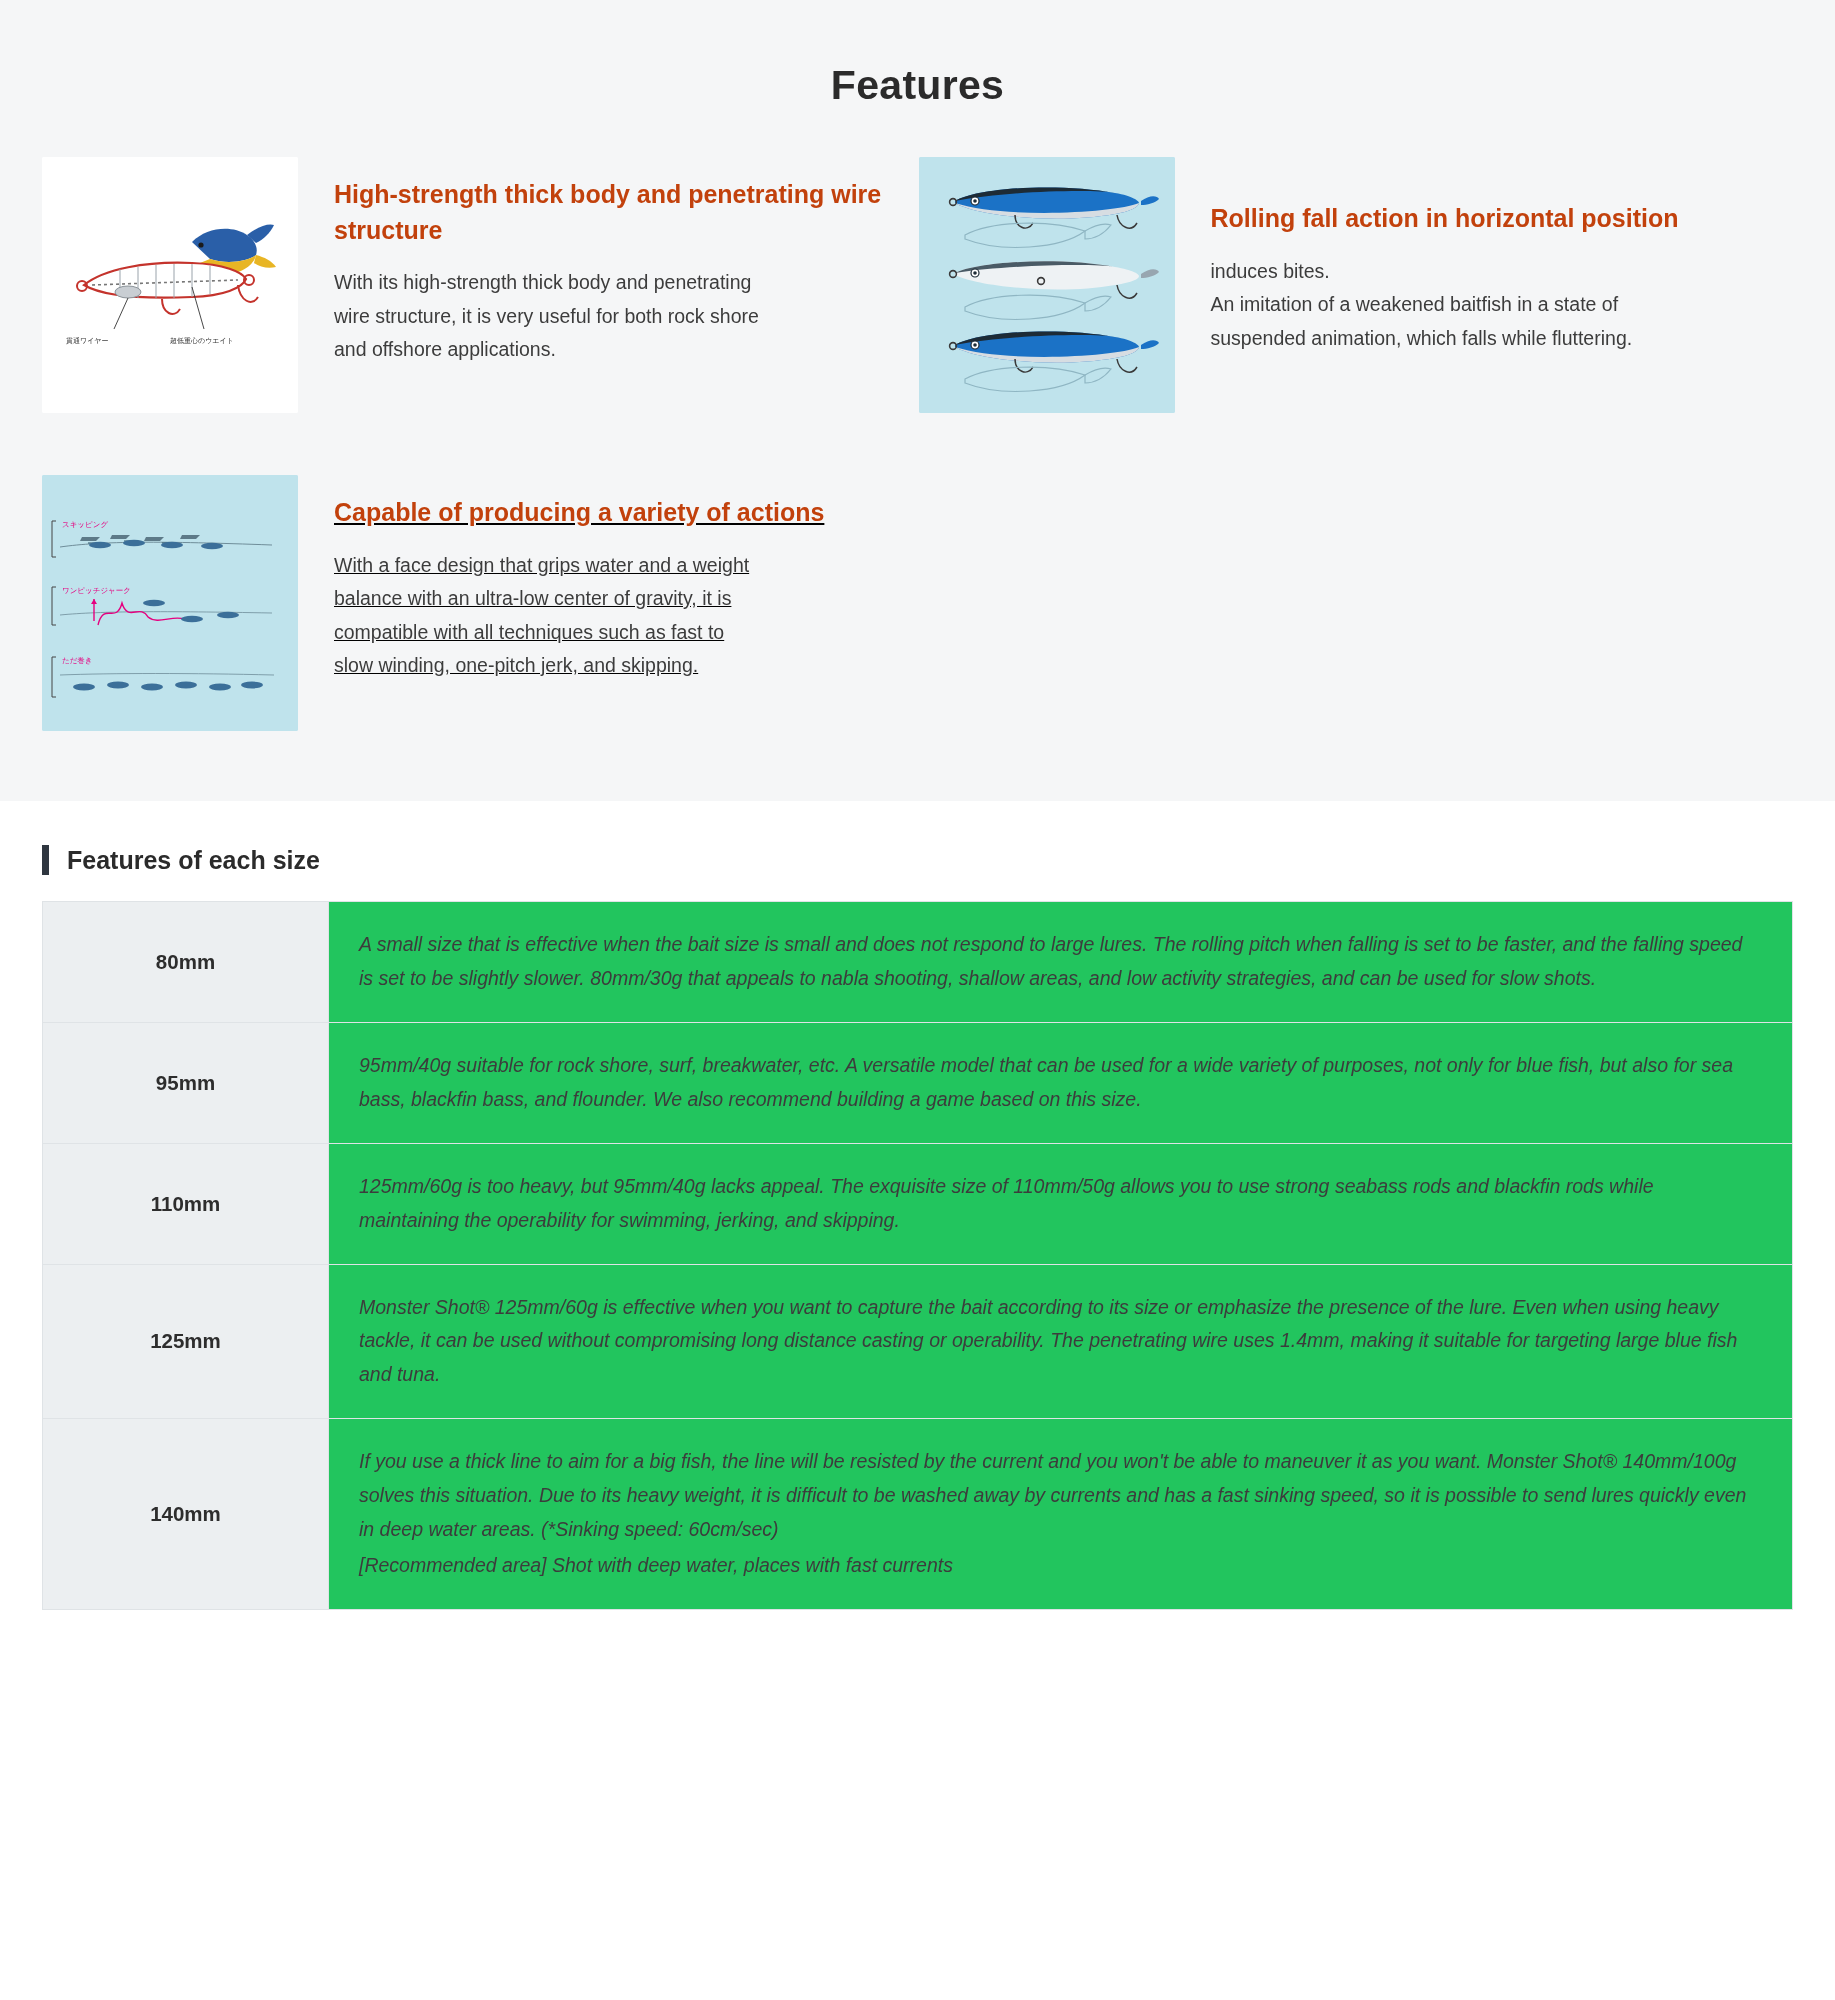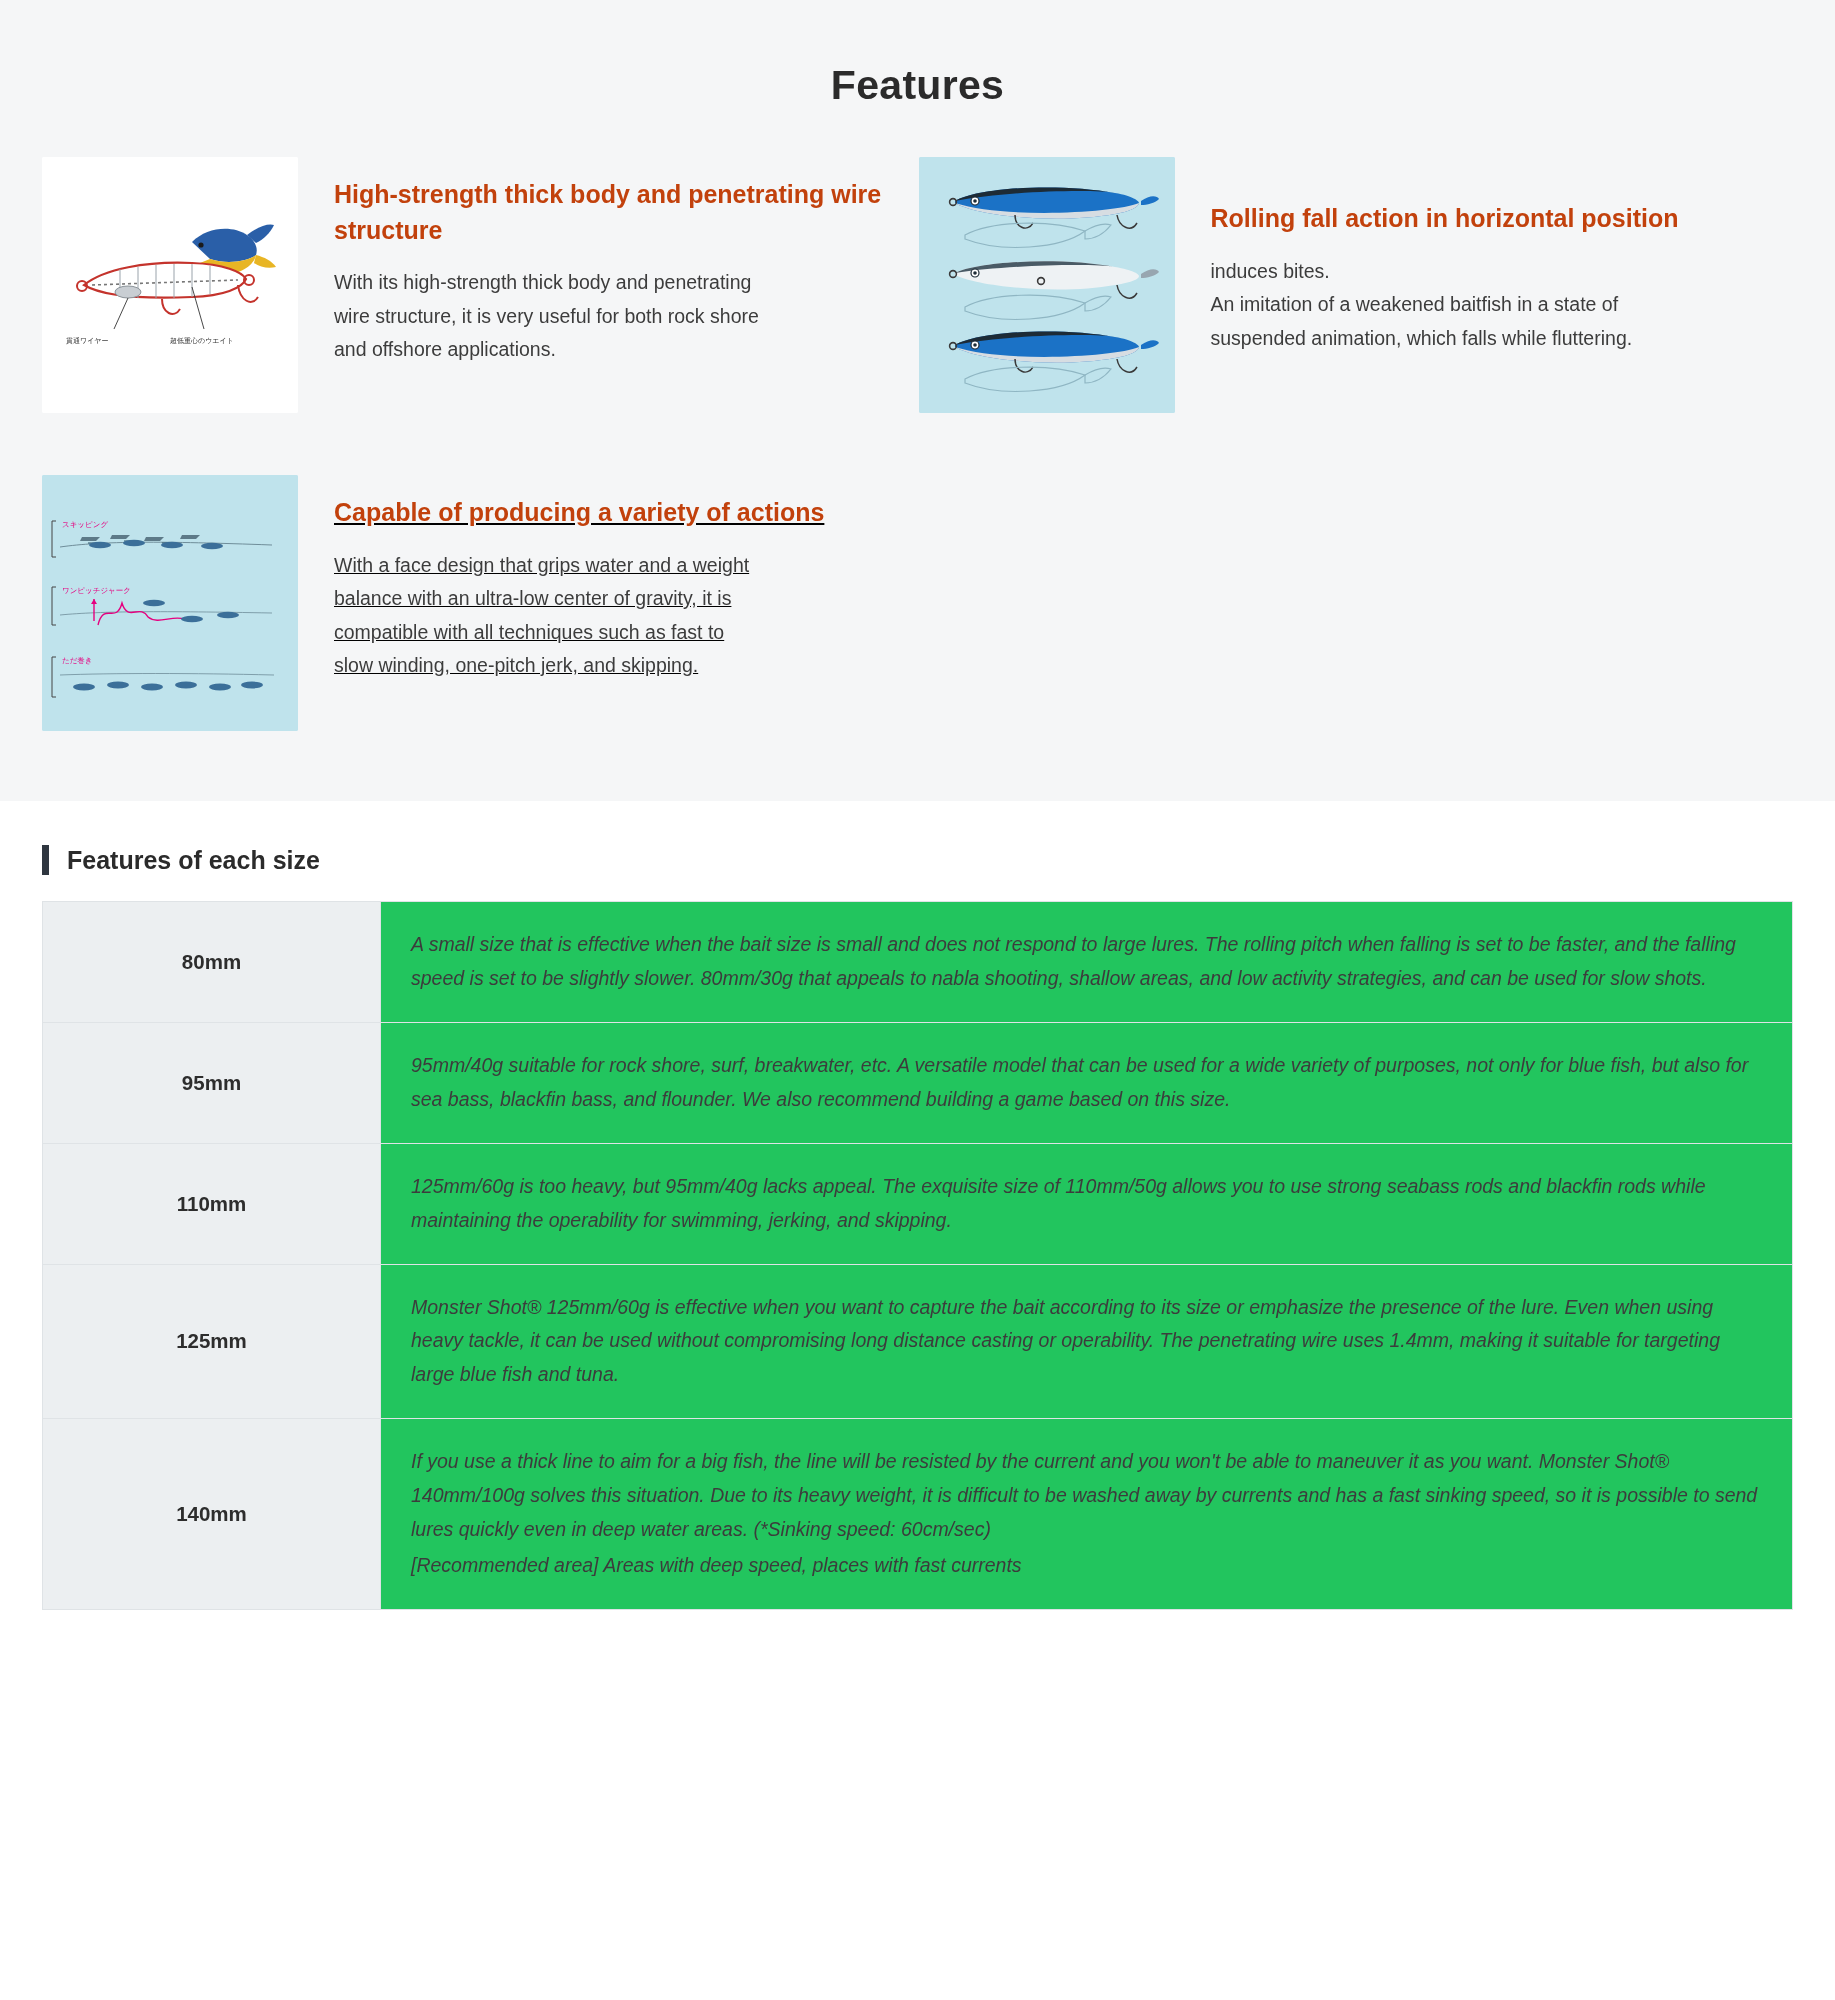--- a/index.html
+++ b/index.html
@@ -97,21 +97,21 @@
   table.size-table {
     width: 100%;
     border-collapse: collapse;
     table-layout: fixed;
   }
   table.size-table td {
     border: 1px solid #dfe3e6;
     vertical-align: middle;
   }
   td.size-label {
-    width: 338px;
+    width: 286px;
     background: #eceff1;
     text-align: center;
     font-size: 20.5px;
     font-weight: bold;
     color: #2d2d2d;
     padding: 18px 10px;
   }
   td.size-desc {
     background: #22c55e;
     padding: 26px 34px 26px 30px;
@@ -341,20 +341,20 @@
         <tr>
           <td class="size-label">125mm</td>
           <td class="size-desc">
             <p>Monster Shot® 125mm/60g is effective when you want to capture the bait according to its size or emphasize the presence of the lure. Even when using heavy tackle, it can be used without compromising long distance casting or operability. The penetrating wire uses 1.4mm, making it suitable for targeting large blue fish and tuna.</p>
           </td>
         </tr>
         <tr>
           <td class="size-label">140mm</td>
           <td class="size-desc">
             <p>If you use a thick line to aim for a big fish, the line will be resisted by the current and you won't be able to maneuver it as you want. Monster Shot® 140mm/100g solves this situation. Due to its heavy weight, it is difficult to be washed away by currents and has a fast sinking speed, so it is possible to send lures quickly even in deep water areas. (*Sinking speed: 60cm/sec)</p>
-            <p>[Recommended area] Areas with deep speed, places with fast currents</p>
+            <p>[Recommended area] Shot with deep water, places with fast currents</p>
           </td>
         </tr>
       </tbody>
     </table>
   </section>
 
 </div>
 
 </body></html>

